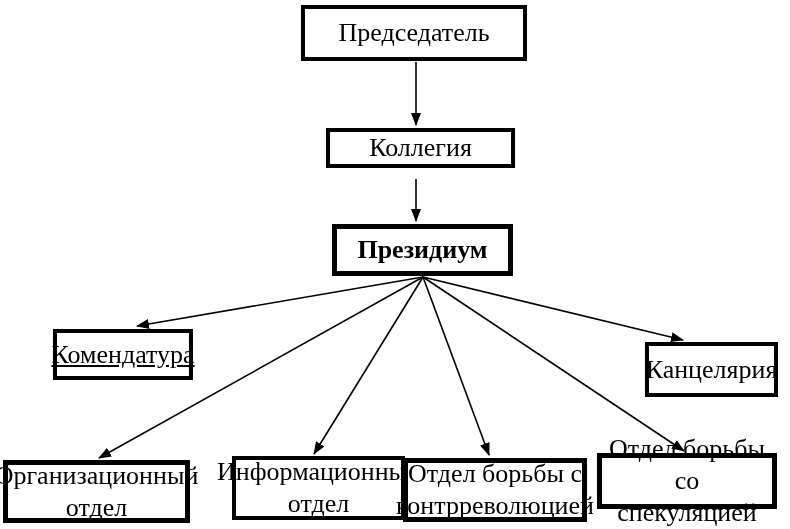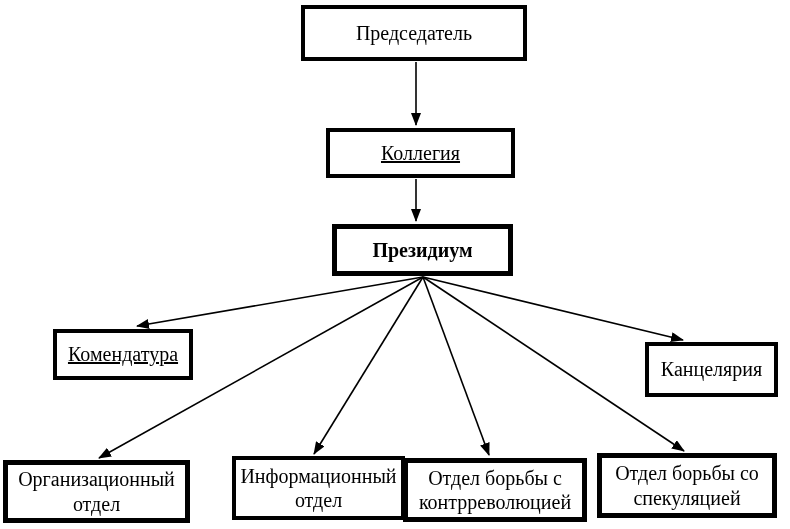--- a/index.html
+++ b/index.html
@@ -30,34 +30,34 @@
   }
   .node {
     position: absolute;
     box-sizing: border-box;
     border: 4px solid #000000;
     background: #ffffff;
     display: flex;
     align-items: center;
     justify-content: center;
     text-align: center;
-    font-size: 20px;
+    font-size: 26px;
     line-height: 1.22;
     padding: 0 6px;
   }
   
   #n-predsedatel { left: 301px; top: 5px;   width: 226px; height: 56px; }
-  #n-kollegiya   { left: 326px; top: 128px; width: 189px; height: 50px; text-decoration: underline; }
+  #n-kollegiya   { left: 326px; top: 128px; width: 189px; height: 40px; }
   #n-prezidium   { left: 332px; top: 224px; width: 181px; height: 52px; border-width: 5px; font-weight: bold; }
   #n-komendatura { left: 53px;  top: 329px; width: 140px; height: 51px; text-decoration: underline; }
   #n-kancelyariya{ left: 612px; top: 342px; width: 133px; height: 55px; margin-left: 33px; }
   #n-org         { left: 3px;   top: 460px; width: 187px; height: 63px; border-width: 5px; }
   #n-inform      { left: 232px; top: 456px; width: 173px; height: 64px; }
   #n-kontrrev    { left: 403px; top: 458px; width: 184px; height: 64px; border-width: 5px; }
-  #n-spekul      { left: 597px; top: 453px; width: 180px; height: 65px; border-width: 5px; }
+  #n-spekul      { left: 597px; top: 453px; width: 180px; height: 56px; border-width: 5px; }
 </style>
 </head>
 <body>
 
 <div class="canvas">
 
   <svg class="connectors" viewBox="0 0 790 529" xmlns="http://www.w3.org/2000/svg">
     <defs>
       <marker id="ah" markerUnits="userSpaceOnUse" markerWidth="14" markerHeight="10" refX="12" refY="5" orient="auto">
         <path d="M0,0 L13,5 L0,10 z" fill="#000000"></path>

